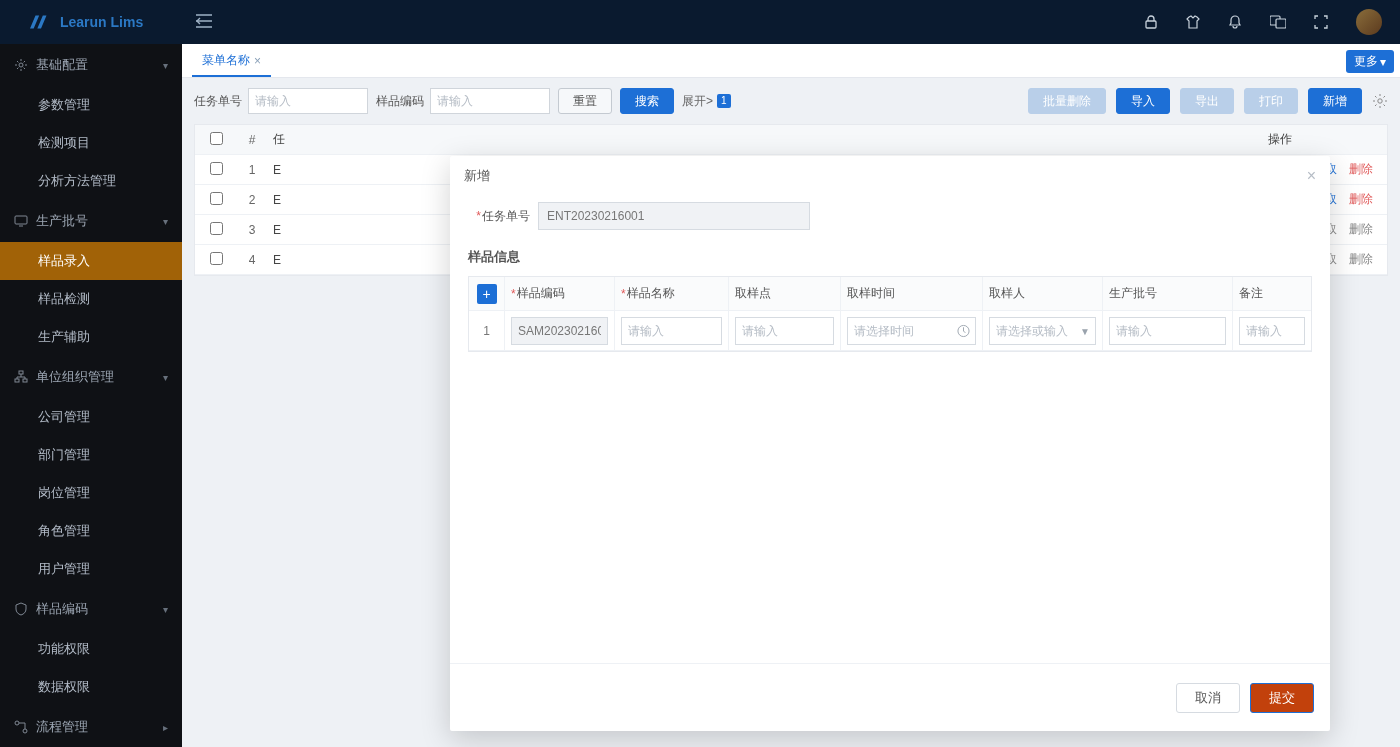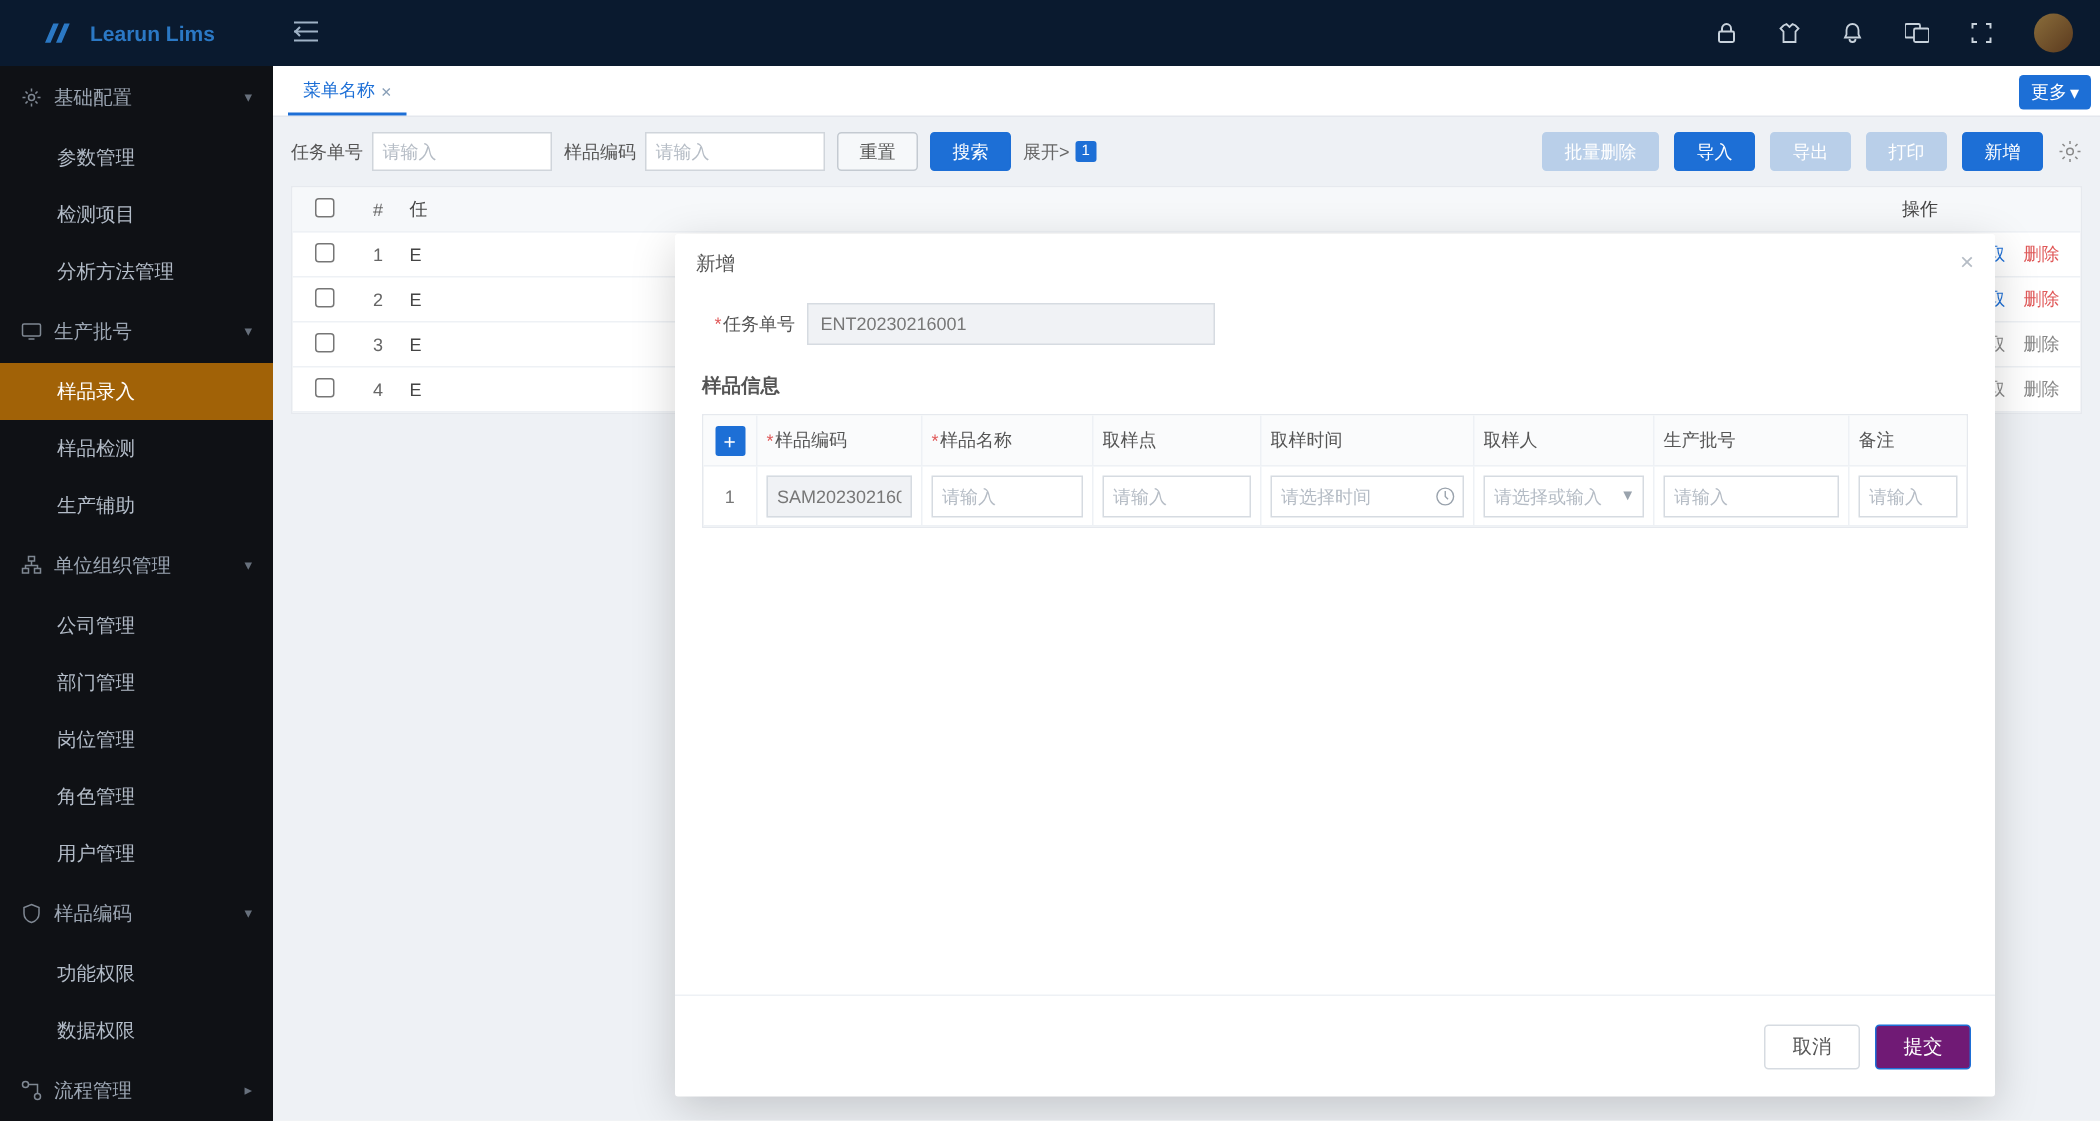--- a/index.html
+++ b/index.html
@@ -94,21 +94,21 @@
 .td.idx { width:36px; justify-content:center; color:#777; font-size:12px; }
 .tin { width:100%; height:28px; border:1px solid #d6dbe1; padding:0 6px; font-size:12px; background:#fff; }
 .tin.ro { background:#f0f2f5; color:#777; }
 .sel-wrap { position:relative; width:100%; }
 .sel-wrap .caret-d { position:absolute; right:6px; top:50%; transform:translateY(-50%); color:#9aa3ad; font-size:10px; pointer-events:none; }
 .time-wrap { position:relative; width:100%; }
 .time-wrap .clk { position:absolute; right:6px; top:50%; transform:translateY(-50%); color:#9aa3ad; pointer-events:none; }
 
 .modal-ft { height:68px; border-top:1px solid #eef1f5; display:flex; align-items:center; justify-content:flex-end; gap:10px; padding:0 16px; }
 .mbtn { height:30px; padding:0 18px; border-radius:3px; font-size:13px; cursor:pointer; border:1px solid #d6dbe1; background:#fff; color:#555; }
-.mbtn.primary { background:#701a75; border-color:#1d6fd6; color:#fff; }
+.mbtn.primary { background:#c2410c; border-color:#1d6fd6; color:#fff; }
 
 input::placeholder { color:#b5bcc5; }
 </style>
 </head>
 <body>
 
 <div class="top-header">
   <div class="logo-area">
     <svg class="logo-mark" viewBox="0 0 24 14">
         <path d="M0 14 L6 0 L10 0 L4 14 Z M8 14 L14 0 L18 0 L12 14 Z" fill="#2b78c4"></path>

